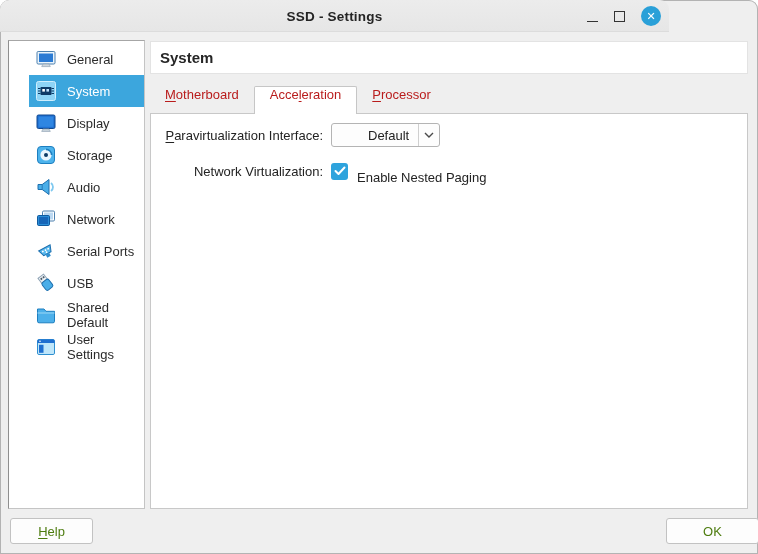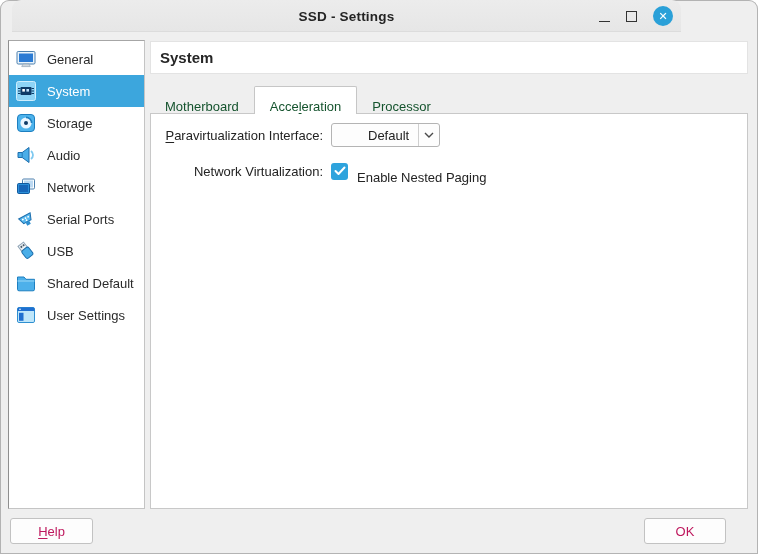--- a/index.html
+++ b/index.html
@@ -7,21 +7,21 @@
   body { font-family:"Liberation Sans","DejaVu Sans",sans-serif; width:758px; height:554px; }
 
   #window {
     position:relative; width:758px; height:554px;
     background:#efefef; border-radius:9px 9px 0 0; overflow:hidden;
     box-shadow: inset 0 0 0 1px #b3b3b3;
   }
 
   
   .titlebar {
-    position:absolute; left:12px; top:0; width:669px; height:32px;
+    position:absolute; left:0; top:0; width:669px; height:32px;
     background:linear-gradient(#ececec,#e6e6e6);
     border-bottom:1px solid #dcdcdc; border-radius:9px 9px 0 0;
   }
   .titlebar .title {
     position:absolute; left:0; right:0; top:0; height:32px;
     display:flex; align-items:center; justify-content:center;
     font-size:13.5px; font-weight:700; color:#242424; letter-spacing:.2px;
   }
   .winbtns { position:absolute; right:8px; top:0; height:32px; display:flex; align-items:center; gap:16px; }
   .btn-min { width:11px; height:12px; border-bottom:1.6px solid #333; cursor:default; }
@@ -33,38 +33,38 @@
   }
 
   
   .sidebar {
     position:absolute; left:8px; top:40px; width:137px; height:469px;
     background:#ffffff; border:1px solid #c4c4c4; border-left-color:#8f8f8f; border-top-color:#a6a6a6;
     padding-top:2px;
   }
   .side-item {
     height:32px; display:flex; align-items:center; gap:10px;
-    padding-left:6px; cursor:default; color:#2b2b2b; font-size:13px;
+    padding-left:6px; cursor:default; color:#2b2b2b; font-size:13px;margin-left:20px;
   }
   .side-item .ico { width:22px; height:22px; flex:0 0 22px; display:flex; }
   .side-item.selected { color:#ffffff; }
 
   
   .header-bar {
     position:absolute; left:150px; top:41px; width:598px; height:33px;
     background:#ffffff; border:1px solid #e3e3e3;
     display:flex; align-items:center; padding-left:9px;
   }
   .header-bar .h-title { font-size:15px; font-weight:700; color:#262626; }
 
   
   .tabbar { position:absolute; left:150px; top:86px; height:28px; display:flex; align-items:flex-end; }
   .tab {
-    height:27px; display:flex; align-items:flex-end; padding:0 15px;
-    font-size:13px; color:#14532d; cursor:default; position:relative;
+    height:27px; display:flex; align-items:flex-start; padding:0 15px;
+    font-size:13px; color:#b91c1c; cursor:default; position:relative;
   }
   .tab.selected {
     background:#ffffff; border:1px solid #c6c6c6; border-bottom:none;
     border-radius:2px 2px 0 0; height:28px; z-index:2;
   }
   .mn { text-decoration:underline; text-underline-offset:2px; }
 
   
   .panel {
     position:absolute; left:150px; top:113px; width:598px; height:396px;
@@ -88,26 +88,26 @@
   .checkbox {
     width:17px; height:17px; border-radius:3px; display:flex;
     align-items:center; justify-content:center; cursor:default;
   }
   .check-label { font-size:13px; color:#232323; cursor:default;margin-top:13px; }
 
   
   .pushbtn {
     position:absolute; top:518px; height:26px;
     background:#fdfdfd; border:1px solid #c2c2c2; border-radius:3px;
-    font-size:13px; color:#be185d; font-family:inherit;
+    font-size:13px; color:#4d7c0f; font-family:inherit;
     display:flex; align-items:center; justify-content:center; cursor:default;
   }
   #help-btn { left:10px; width:83px; }
   #cancel-btn { left:575px; width:80px; }
-  #ok-btn { left:644px; width:82px; }
+  #ok-btn { left:666px; width:93px; }
 </style>
 </head>
 <body>
 
 <div id="window">
 
   <div class="titlebar">
     <div class="title">SSD - Settings</div>
     <div class="winbtns">
       <div class="btn-min"></div>
@@ -142,20 +142,30 @@
               <line x1="3" y1="13.5" x2="5.5" y2="13.5"></line>
             <line x1="16.5" y1="8.5" x2="19" y2="8.5"></line>
               <line x1="16.5" y1="11" x2="19" y2="11"></line>
               <line x1="16.5" y1="13.5" x2="19" y2="13.5"></line>
           </g>
         </svg>
       </span>
       <span>System</span>
     </div>
 
+    <div class="side-item">
+      <span class="ico">
+        <svg width="22" height="22" viewBox="0 0 22 22">
+          <rect x="2" y="3" width="18" height="13.5" rx="1.4" fill="#1f6fd0" stroke="#11498f"></rect>
+          <rect x="3.6" y="4.6" width="14.8" height="10.2" fill="#2f86e2"></rect>
+          <path d="M8 17 h6 l1.3 2.4 h-8.6 z" fill="#cdd6de" stroke="#8fa3b5" stroke-width="0.7"></path>
+        </svg>
+      </span>
+      <span>Display</span>
+    </div>
 
     <div class="side-item">
       <span class="ico">
         <svg width="22" height="22" viewBox="0 0 22 22">
           <rect x="2.5" y="2.5" width="17" height="17" rx="3.5" fill="#4db3ec" stroke="#1d7fc0"></rect>
           <circle cx="11" cy="11" r="5.6" fill="#eaf6ff"></circle>
           <circle cx="11" cy="11" r="2" fill="#0e3a66"></circle>
           <path d="M11 5.4 a5.6 5.6 0 0 1 5.6 5.6" fill="none" stroke="#1d7fc0" stroke-width="1.6"></path>
         </svg>
       </span>

